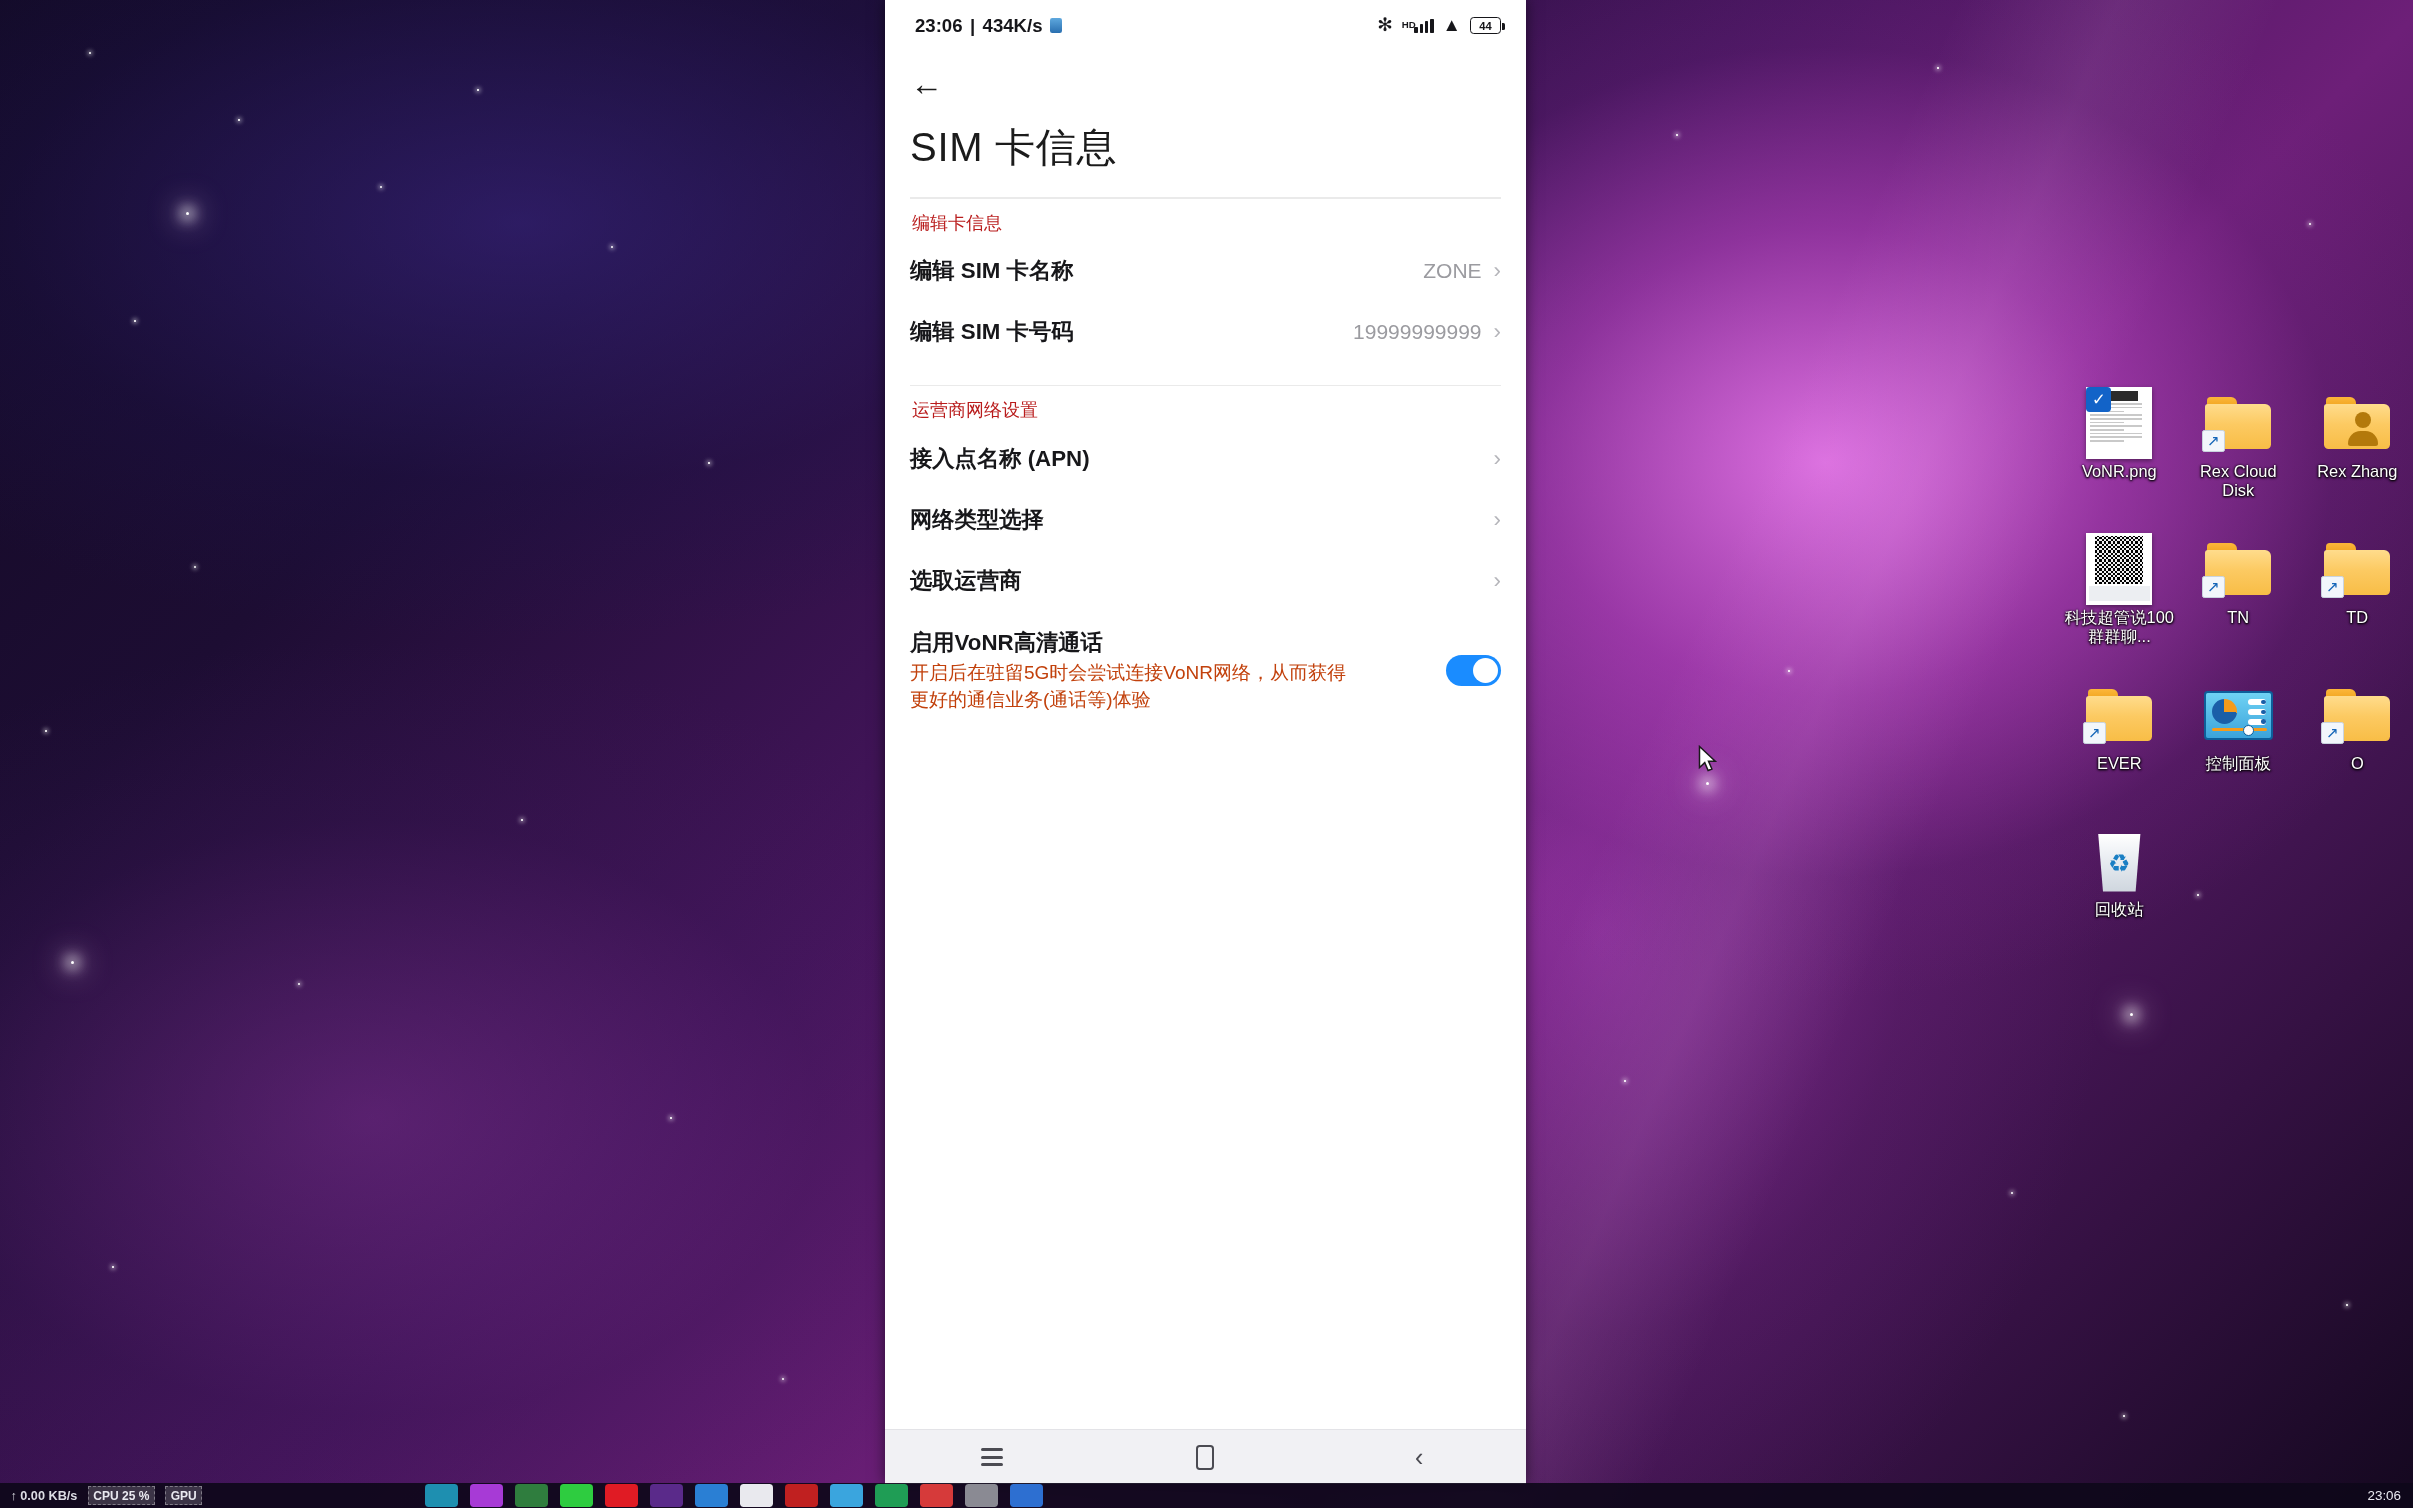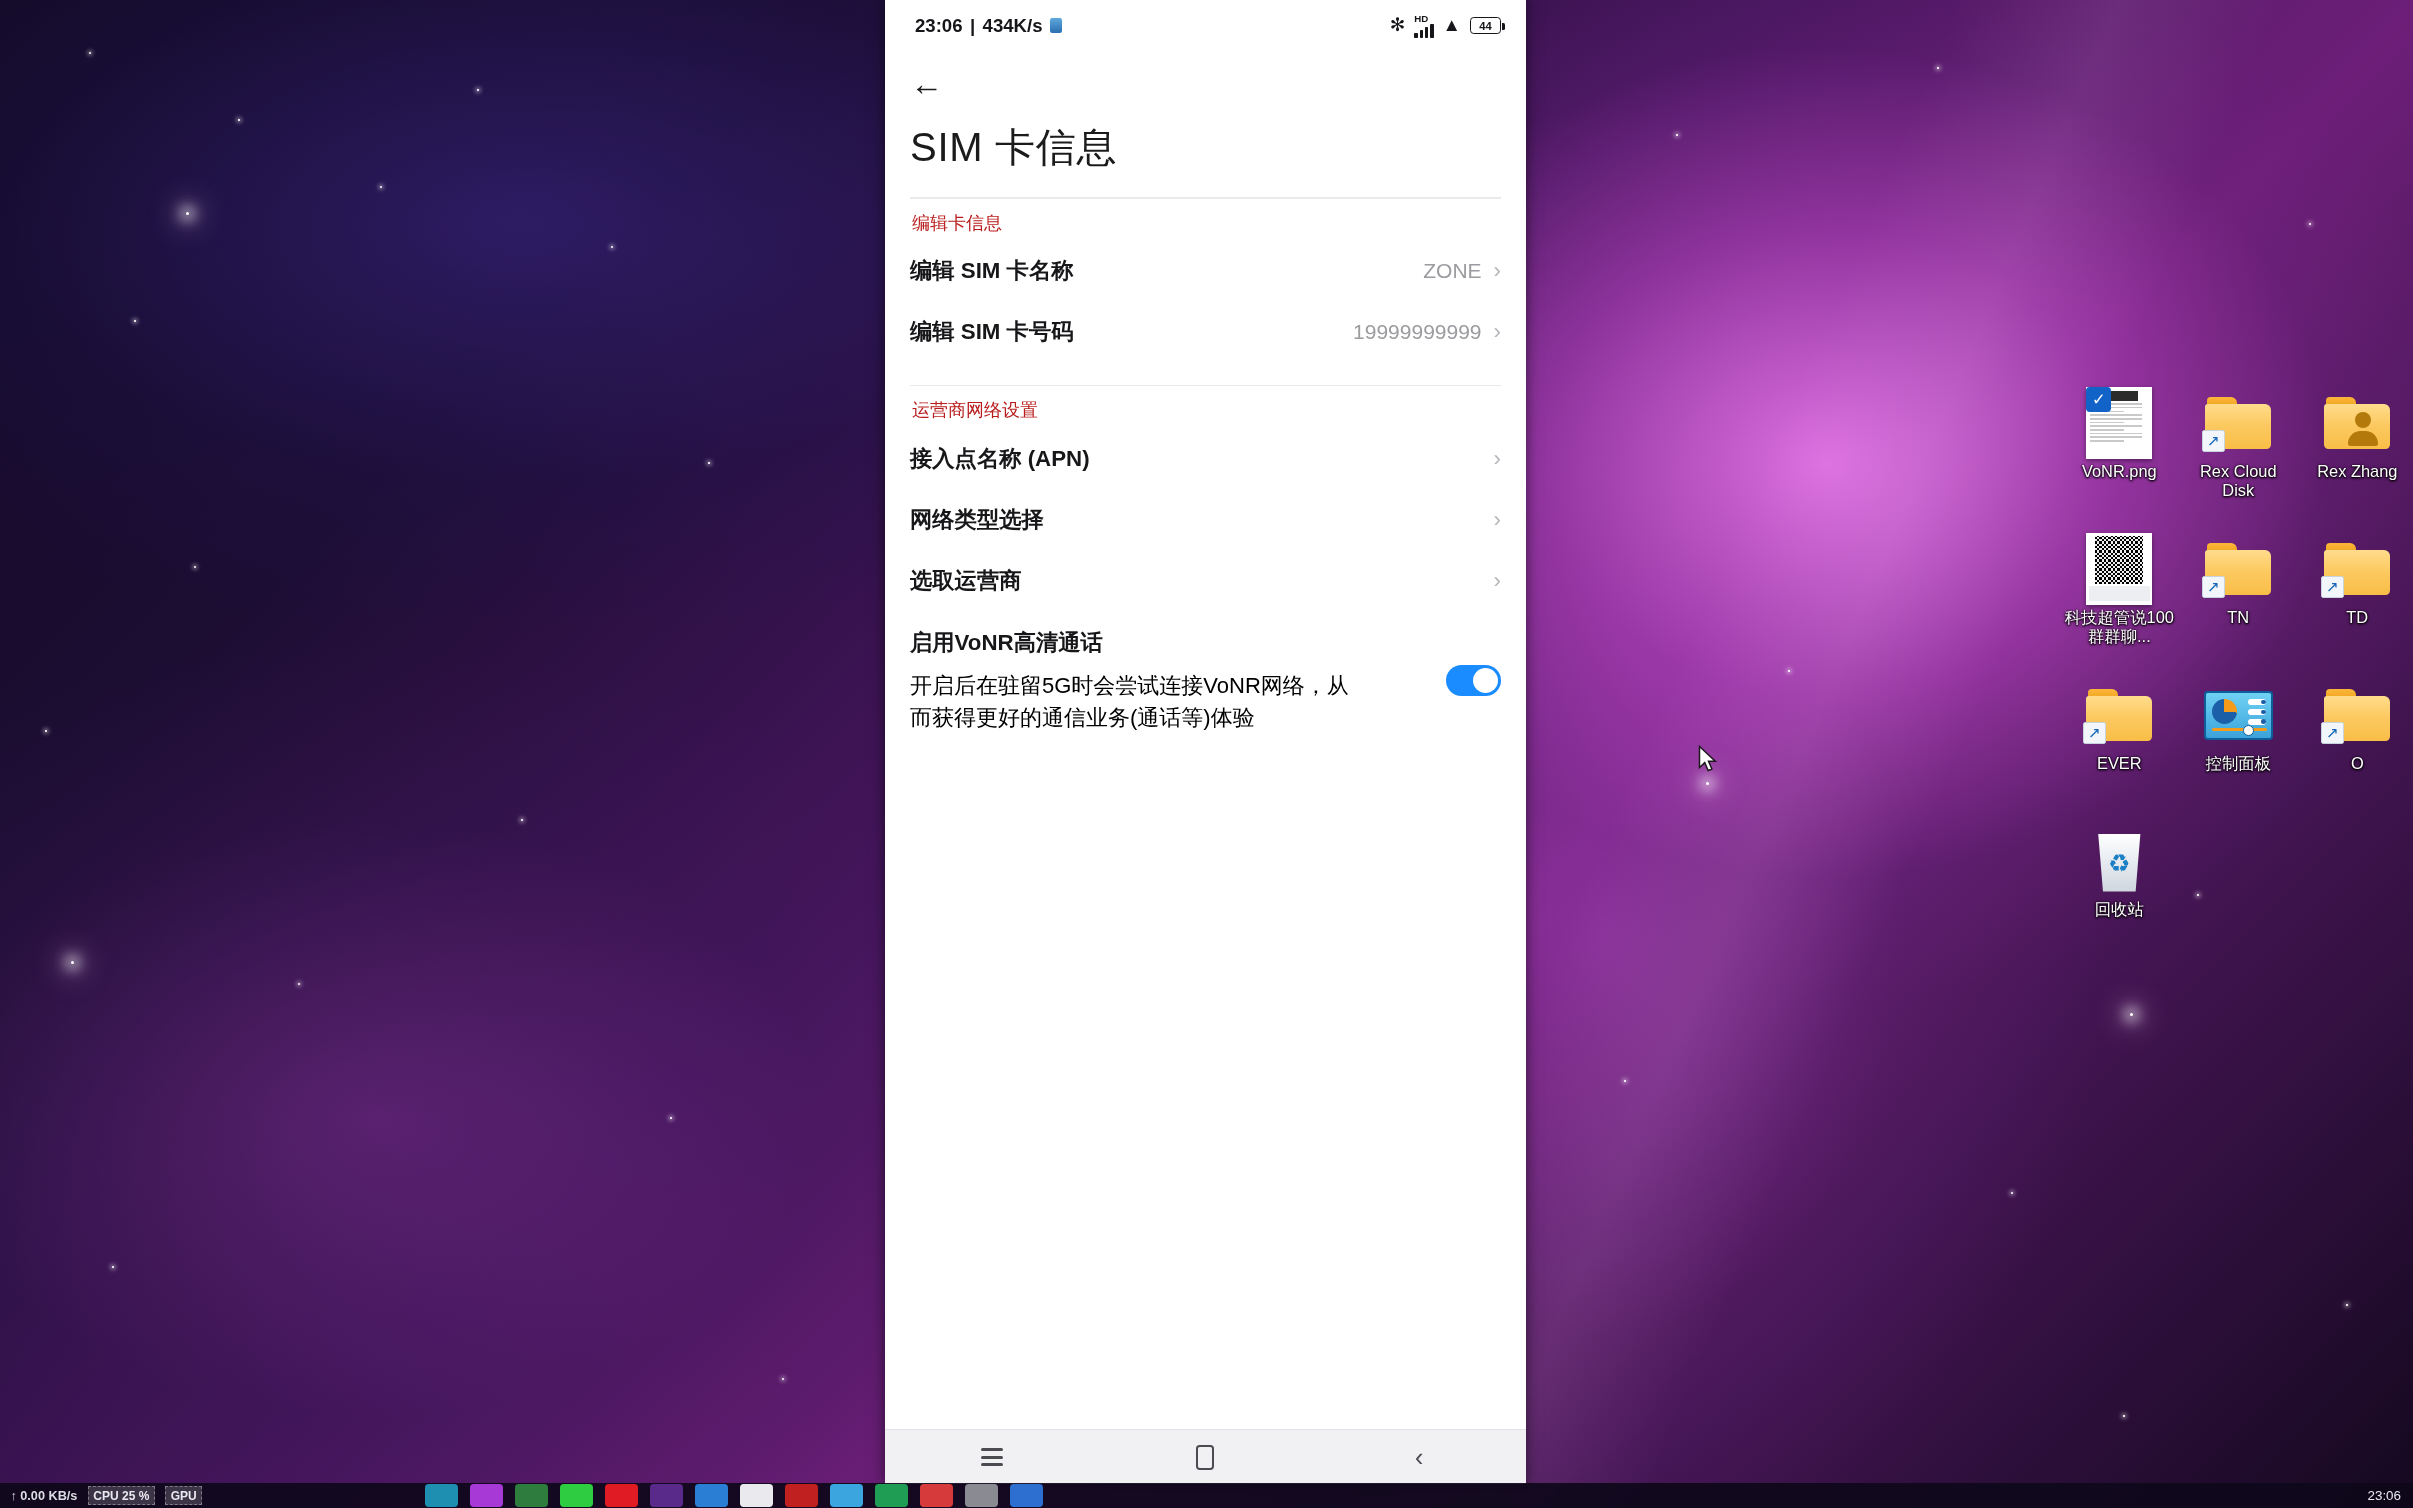--- a/index.html
+++ b/index.html
@@ -242,21 +242,21 @@
     font-size: 18.6px; color: #16161a;
     font-weight: 600;
   }
   #statusbar .left { display: flex; align-items: center; gap: 7.4px; }
   #statusbar .right { display: flex; align-items: center; gap: 9px; }
   .net-dot {
     width: 12px; height: 15px; border-radius: 2.2px;
     background: linear-gradient(180deg,#5ea8de,#2a6fb0);
     display: inline-block;
   }
-  .icn { display: inline-flex; align-items: flex-end; flex-direction: column; }
+  .icn { display: inline-flex; align-items: flex-end; }
   .bars { display: inline-flex; align-items: flex-end; gap: 1.5px; }
   .bars i { width: 3.7px; background: #16161a; display: block; border-radius: 0.7px; }
   .bars i:nth-child(1){ height: 5.2px; }
   .bars i:nth-child(2){ height: 8.2px; }
   .bars i:nth-child(3){ height: 11.2px; }
   .bars i:nth-child(4){ height: 14px; }
   .hd-sup { font-size: 9.7px; font-weight: 700; margin-right: -1.5px; align-self: flex-start; }
   .battery {
     width: 31px; height: 17px;
     border: 1.5px solid #16161a; border-radius: 3.7px;
@@ -315,21 +315,21 @@
   }
 
   #vonr-row {
     display: flex; align-items: center;
     padding: 16.4px 25px 19.4px 25px;
     cursor: pointer;
   }
   #vonr-row .textcol { flex: 1 1 auto; padding-right: 13.4px; }
   #vonr-row .vtitle { font-size: 22.3px; font-weight: 700; color: #17171a; }
   #vonr-row .vdesc {
-    font-size: 22px; color: #000000; line-height: 1.45; margin-top: 12px;
+    font-size: 19px; color: #c2410c; line-height: 1.45; margin-top: 1px;
     max-width: 447px;
   }
 
   
   #navbar {
     flex: none; height: 55px;
     background: #f1f1f4;
     display: flex; align-items: center; justify-content: space-around;
     border-top: 0.7px solid #e3e3e7;
   }

